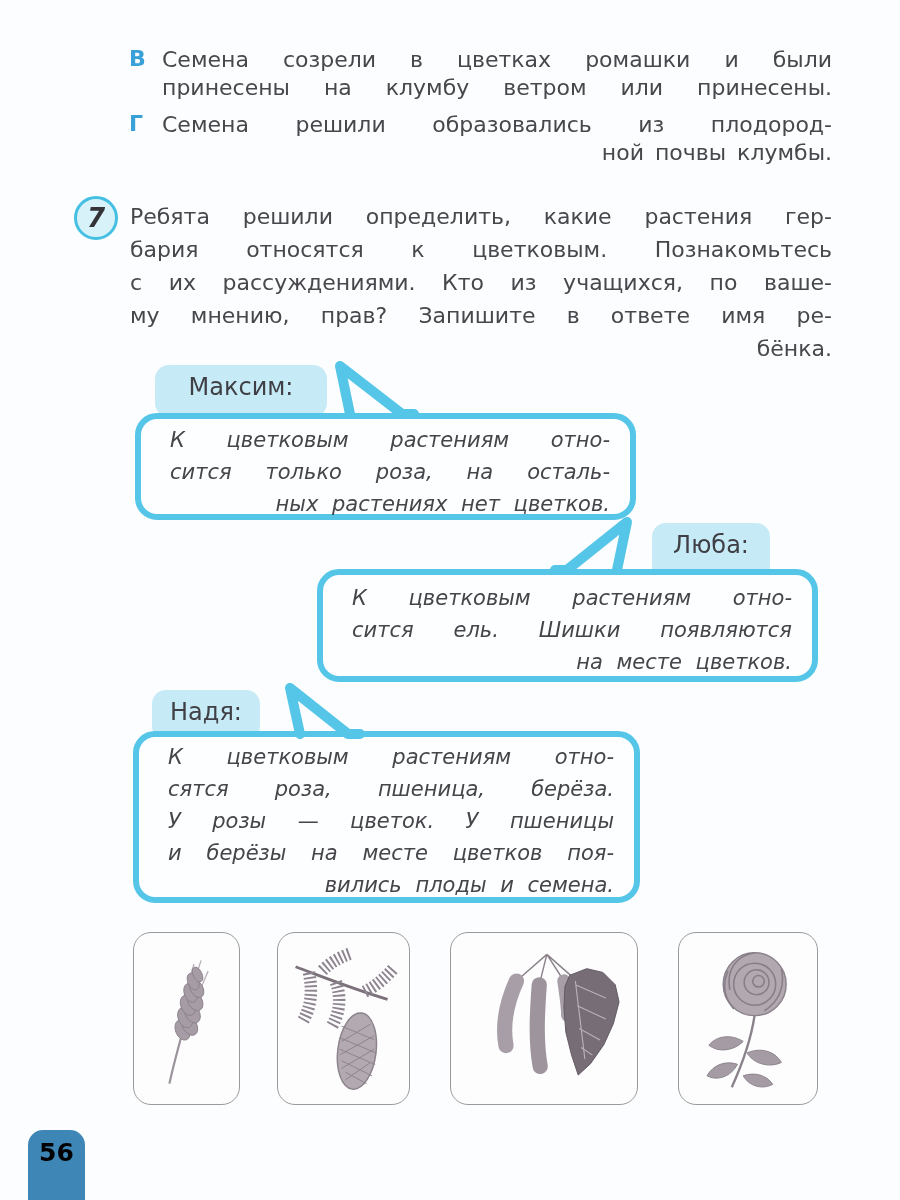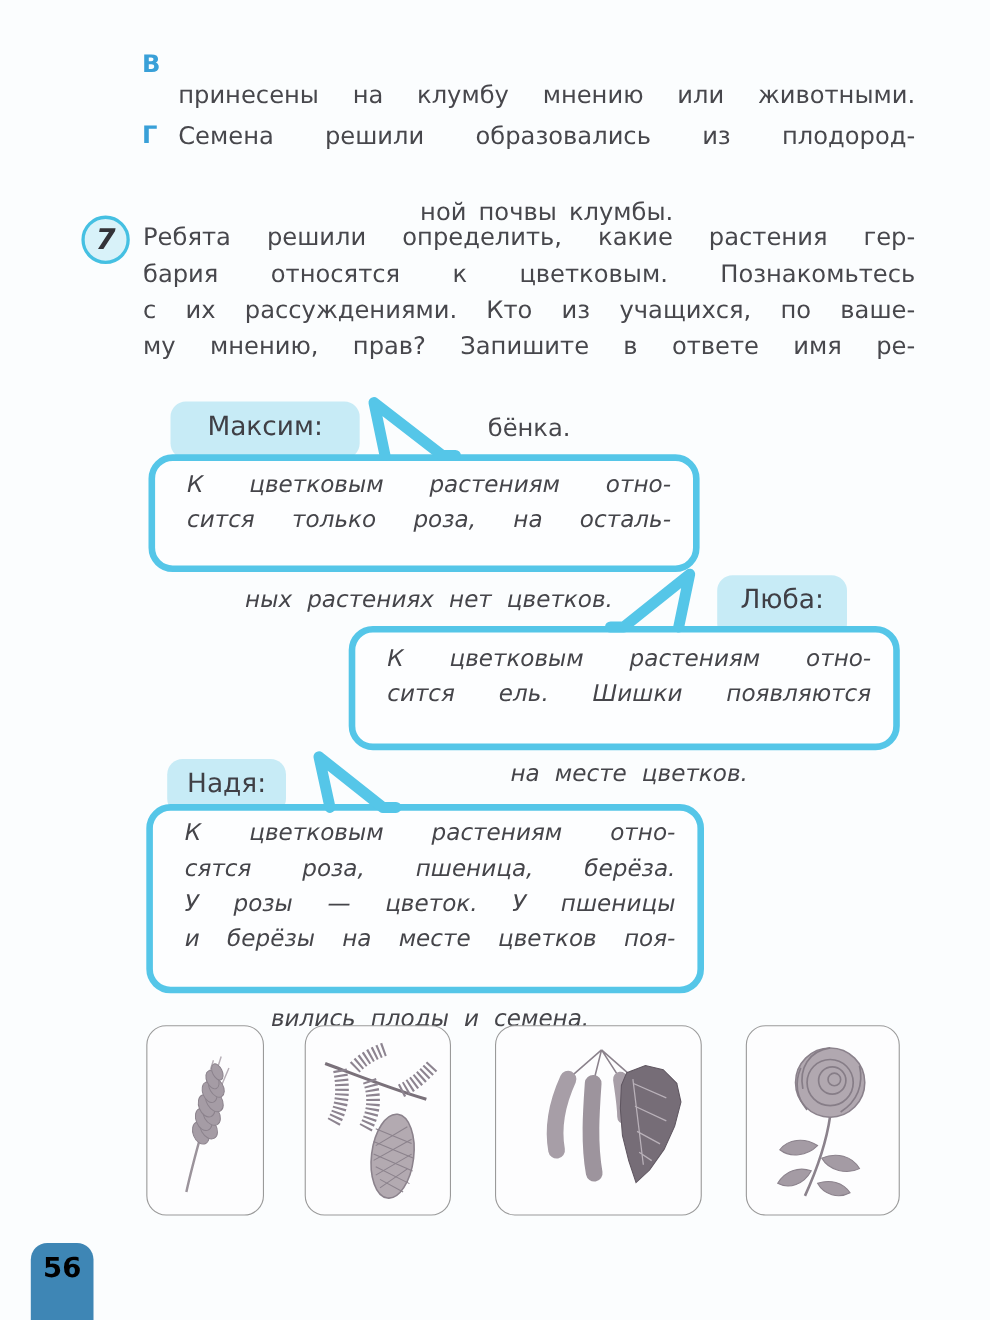--- a/index.html
+++ b/index.html
@@ -6,21 +6,21 @@
   html,body { width:900px; }
   body { font-family:"DejaVu Sans","Liberation Sans",sans-serif; }
   .page {
     position:relative; width:900px; height:1200px;
     background:#fbfdfe; overflow:hidden;
     color:#47474c;
   }
   .abs { position:absolute; }
   
   .jl { text-align:justify; text-align-last:justify; }
-  .ll { text-align:center; word-spacing:4px;margin-top:41px; }
+  .ll { text-align:right; word-spacing:4px; }
   .tline { font-size:22px; line-height:28px; color:#47474c; }
   .taskline { font-size:22px; line-height:33px; color:#47474c; }
   .opt-letter { font-size:22px; font-weight:bold; color:#39a0d8; }
   
   .badge {
     width:44px; height:44px; border-radius:50%;
     background:#d8f2f9; border:3px solid #45c0e2;
     display:flex; align-items:center; justify-content:center;
   }
   .badge span { font-size:26px; font-weight:bold; font-style:italic; color:#333338; }
@@ -49,21 +49,22 @@
     text-align:center;
   }
   .pagetab span { color:#000000; font-size:25px; font-weight:bold; line-height:1; position:relative; top:10px; }
 </style>
 </head>
 <body>
 
 <div class="page">
 
   <div class="abs opt-letter" style="left:129px; top:46px;">В</div>
-  <div class="abs tline jl" style="left:162px; top:74px; width:670px;">принесены на клумбу мнению или животными.</div>
+  <div class="abs tline jl" style="left:162px; top:46px; width:670px;">Семена созрели в цветках ромашки и были</div>
+  <div class="abs tline jl" style="left:162px; top:74px; width:670px;">принесены на клумбу ветром или принесены.</div>
 
   <div class="abs opt-letter" style="left:129px; top:111px;">Г</div>
   <div class="abs tline jl" style="left:162px; top:111px; width:670px;">Семена решили образовались из плодород-</div>
   <div class="abs tline ll" style="left:162px; top:139px; width:670px;">ной почвы клумбы.</div>
 
   <div class="abs badge" style="left:74px; top:196px;">
     <span>7</span>
   </div>
   <div class="abs taskline jl" style="left:130px; top:200px; width:702px;">Ребята решили определить, какие растения гер-</div>
   <div class="abs taskline jl" style="left:130px; top:233px; width:702px;">бария относятся к цветковым. Познакомьтесь</div>

